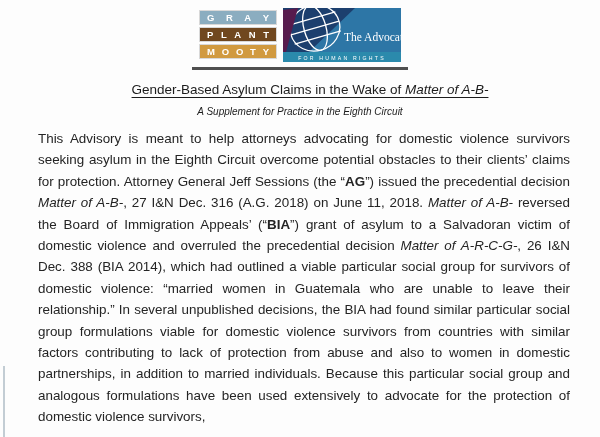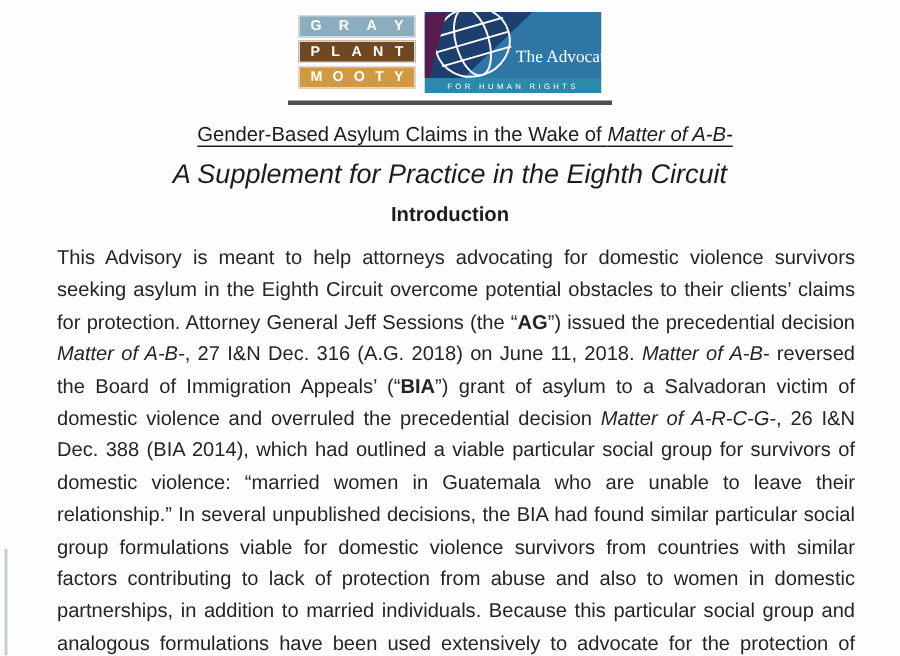--- a/index.html
+++ b/index.html
@@ -26,21 +26,21 @@
   .ahr-svg{display:block;}
   .rule{width:216px;height:3px;background:#4f4f4f;margin:5px auto 0;}
   
   .title{
     margin:12px 0 0;text-align:center;
     font-size:13.5px;font-weight:normal;color:#1c1c1c;
     text-decoration:underline;text-underline-offset:3px;padding-left:20px;
   }
   .subtitle{
     margin-top:9px;text-align:center;
-    font-size:18px;font-style:italic;color:#1c1c1c;
+    font-size:10px;font-style:italic;color:#1c1c1c;
   }
   .byline{margin-top:8px;text-align:center;font-size:13.5px;color:#1c1c1c;}
   .byline sup{font-size:9px;}
   .section-heading{
     margin:8px 0 0;text-align:center;
     font-size:13.5px;font-weight:bold;color:#1c1c1c;
   }
   
   .body-paragraph{
     margin:11px 30px 0 38px;
@@ -108,18 +108,17 @@
     </svg>
   </div>
 
   <div class="rule"></div>
 
   <h1 class="title"><span>Gender-Based Asylum Claims in the Wake of </span><span class="i">Matter of A-B-</span></h1>
 
   <div class="subtitle">A Supplement for Practice in the Eighth Circuit</div>
 
 
-  <h2 class="section-heading">Introduction</h2>
 
   <p class="body-paragraph"><span>This Advisory is meant to help attorneys advocating for domestic violence survivors seeking asylum in the Eighth Circuit overcome potential obstacles to their clients’ claims for protection. Attorney General Jeff Sessions (the “</span><span class="b">AG</span><span>”) issued the precedential decision </span><span class="i">Matter of A-B-</span><span>, 27 I&amp;N Dec. 316 (A.G. 2018) on June 11, 2018. </span><span class="i">Matter of A-B-</span><span> reversed the Board of Immigration Appeals’ (“</span><span class="b">BIA</span><span>”) grant of asylum to a Salvadoran victim of domestic violence and overruled the precedential decision </span><span class="i">Matter of A-R-C-G-</span><span>, 26 I&amp;N Dec. 388 (BIA 2014), which had outlined a viable particular social group for survivors of domestic violence: “married women in Guatemala who are unable to leave their relationship.” In several unpublished decisions, the BIA had found similar particular social group formulations viable for domestic violence survivors from countries with similar factors contributing to lack of protection from abuse and also to women in domestic partnerships, in addition to married individuals. Because this particular social group and analogous formulations have been used extensively to advocate for the protection of domestic violence survivors, </span></p>
 
   <div class="photo-edge"></div>
 </div>
 
 </body></html>

